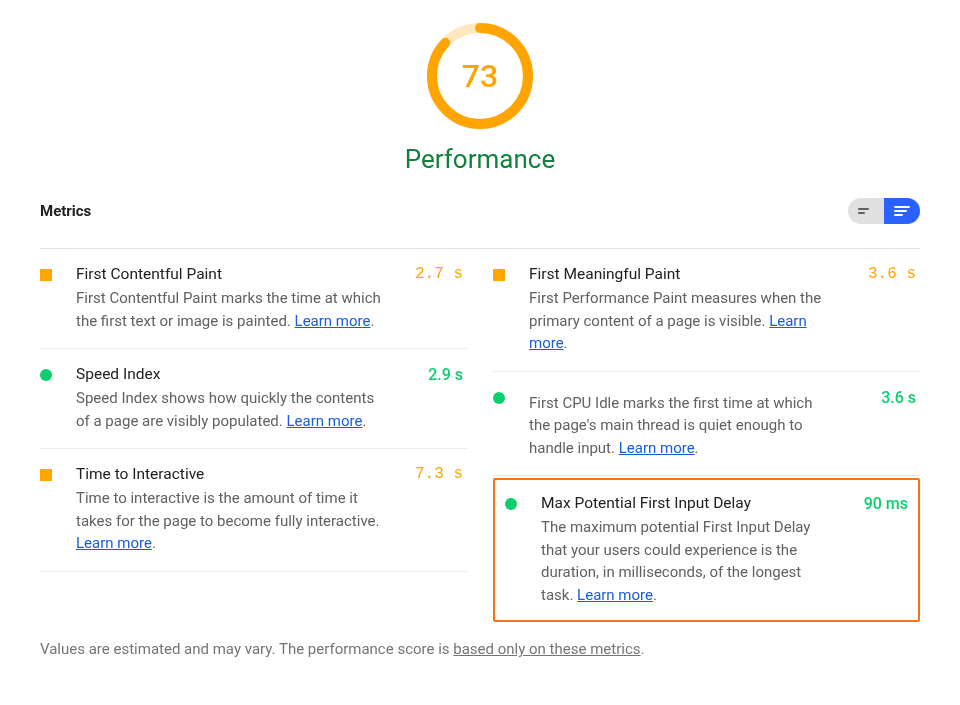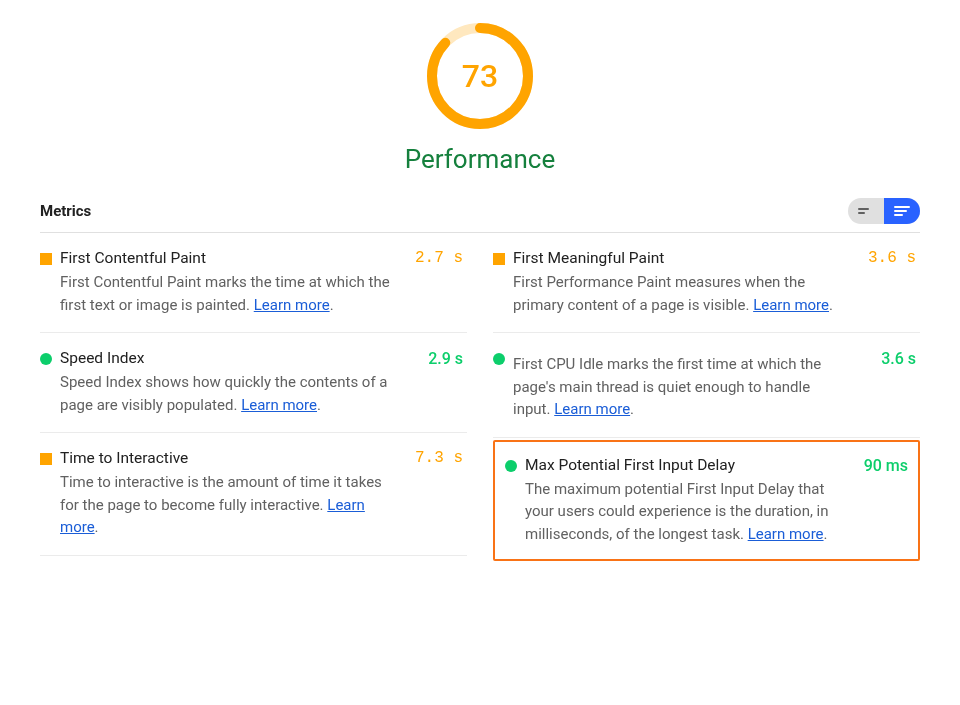--- a/index.html
+++ b/index.html
@@ -14,37 +14,37 @@
     .gauge-wrap { position: relative; width: 112px; height: 112px; }
     .gauge-svg { transform: rotate(-90deg); }
     .gauge-text {
       position: absolute; inset: 0;
       display: flex; align-items: center; justify-content: center;
       font-size: 32px; font-weight: 500; color: #FFA400;
     }
     .category-title { font-size: 26px; font-weight: 400; margin-top: 12px; color: #15803d; }
     .metrics-header {
       display: flex; justify-content: space-between; align-items: center;
-      border-bottom: 1px solid #e0e0e0; padding-bottom: 8px; gap: 44px;
+      border-bottom: 1px solid #e0e0e0; padding-bottom: 24px; gap: 44px;
     }
     .metrics-label { font-size: 15px; font-weight: 700; }
     .toggle {
       display: flex; background: #e0e0e0; border-radius: 999px; overflow: hidden;
       width: 72px; height: 26px;
     }
     .toggle-half {
       flex: 1; display: flex; align-items: center; justify-content: center;
       cursor: pointer;
     }
     .toggle-half.active { background: #2962ff; }
     .toggle-half svg line, .toggle-half svg path { stroke-width: 2; stroke-linecap: round; }
     .metrics-grid { display: flex; gap: 26px; }
     .metrics-col { flex: 1; }
     .metric {
-      display: flex; align-items: flex-start; gap: 8px;
+      display: flex; align-items: flex-start; gap: 24px;
       border-bottom: 1px solid #ebebeb;
       padding: 16px 4px 16px 0;
     }
     .metric.highlight {
       border: 2px solid #f97316; border-radius: 2px;
       padding: 14px 10px;
       margin-top: 2px;
     }
     .metric-marker {
       width: 12px; height: 12px; margin-top: 4px; flex-shrink: 0;
@@ -144,13 +144,16 @@
           <div class="metric-marker marker-circle"></div>
           <div class="metric-body">
             <div class="metric-title">Max Potential First Input Delay</div>
             <div class="metric-desc"><span>The maximum potential First Input Delay that your users could experience is the duration, in milliseconds, of the longest task. </span><span class="learn-more">Learn more</span><span>.</span></div>
           </div>
           <div class="metric-value val-green">90 ms</div>
         </div>
       </div>
   </div>
 
+  <div class="footnote">
+    <span>Values are estimated and may vary. The performance score is </span><span class="based-link">based only on these metrics</span><span>.</span>
+  </div>
 </div>
 
 </body></html>

